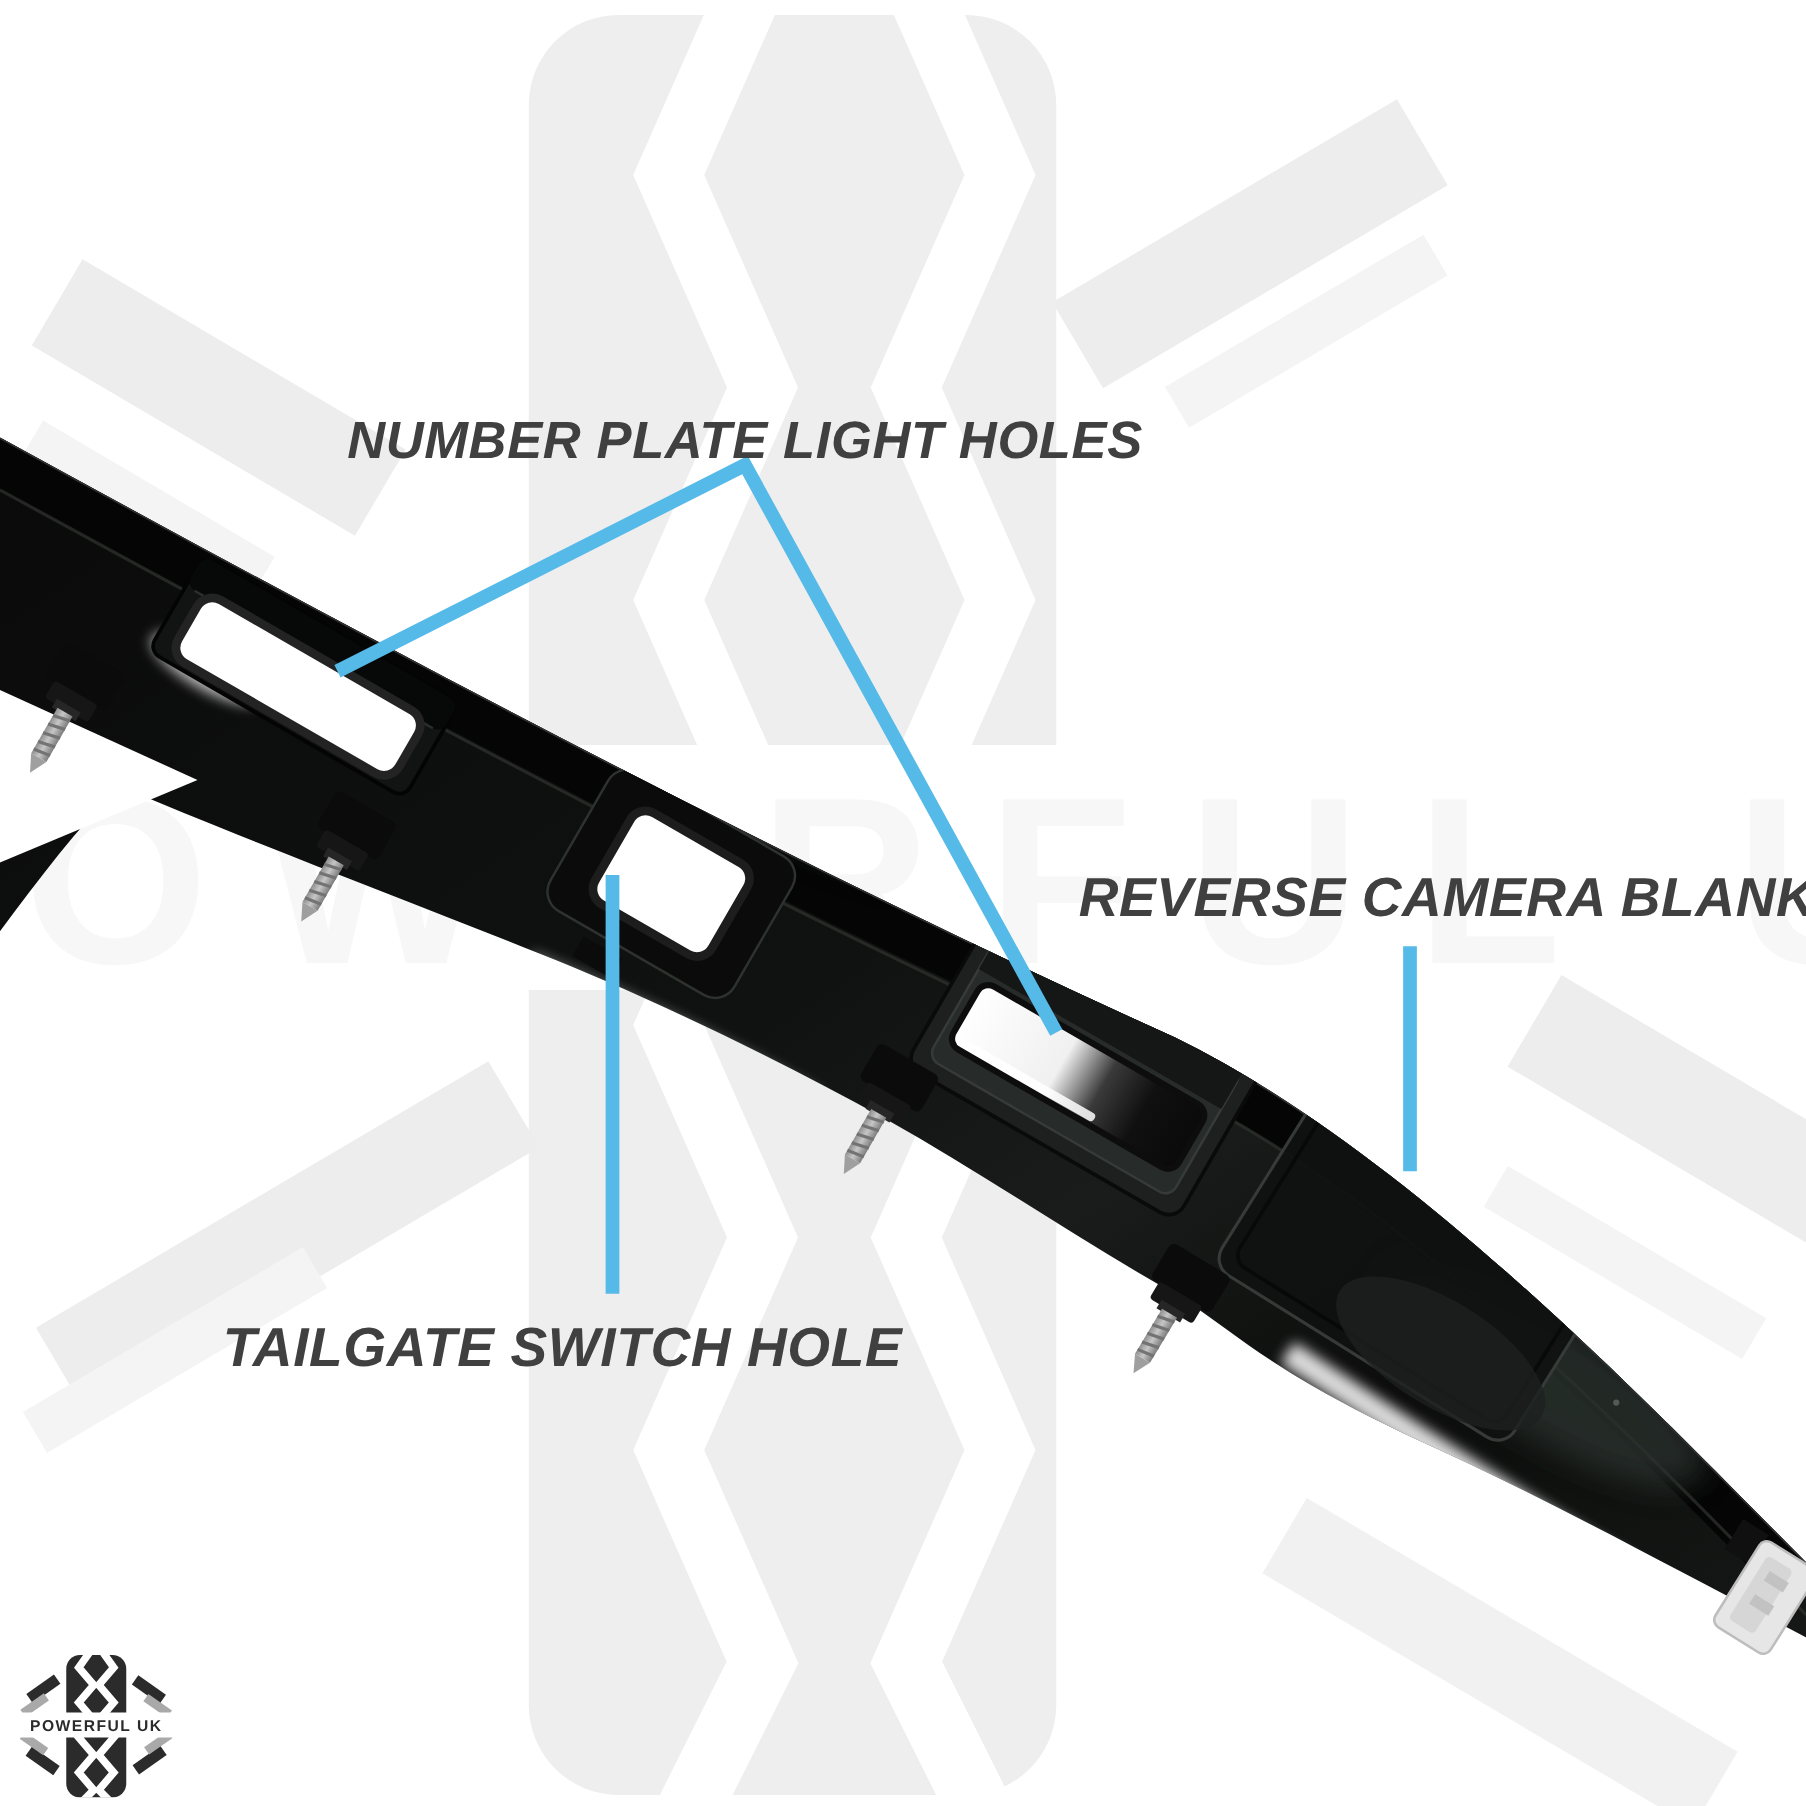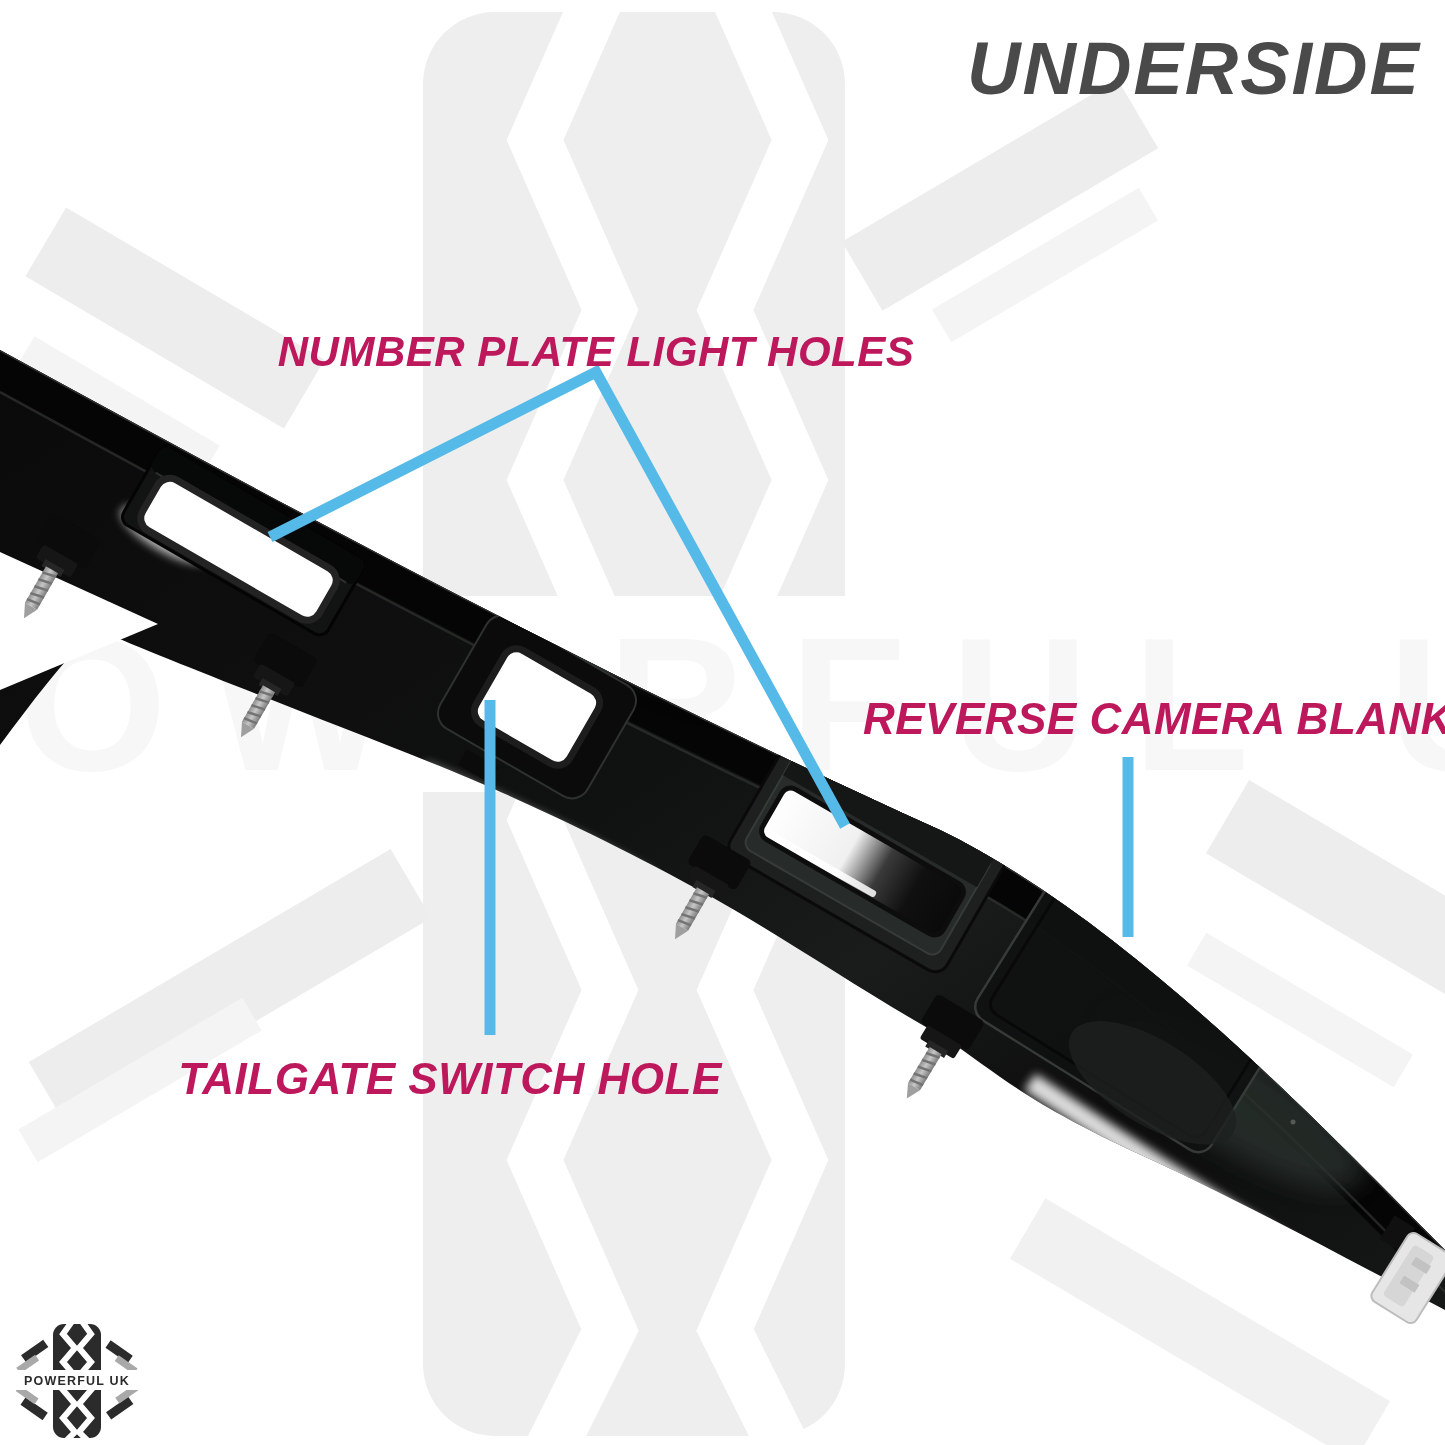--- a/index.html
+++ b/index.html
@@ -1,20 +1,20 @@
 <!DOCTYPE html>
 <html><head>
 <meta charset="utf-8">
 <style>
   html,body{margin:0;padding:0;background:#ffffff;}
   .stage{position:relative;width:1445px;height:1445px;overflow:hidden;background:#ffffff;
          font-family:"Liberation Sans", sans-serif;}
   .scene-svg{position:absolute;left:0;top:0;width:1445px;height:1445px;display:block;}
   .lbl{position:absolute;transform:translate(-50%,-50%);white-space:nowrap;
-       font-style:italic;font-weight:700;font-size:44px;color:#be185d;letter-spacing:0.5px;}
+       font-style:italic;font-weight:700;font-size:44px;color:#404040;letter-spacing:0.5px;}
   .lbl-plate{left:596px;top:352px;font-size:42px;}
   .lbl-camera{left:1158px;top:719px;}
   .lbl-switch{left:450px;top:1079px;}
   .view-title{position:absolute;left:1194px;top:68px;transform:translate(-50%,-50%);
        white-space:nowrap;font-style:italic;font-weight:700;font-size:74px;
        color:#4a4a4a;letter-spacing:2px;}
   .logo{position:absolute;left:16px;top:1324px;width:122px;height:114px;}
 </style>
 </head>
 <body>
@@ -158,21 +158,20 @@
       </g>
     </g>
 
     <g fill="none" stroke-linecap="butt" stroke-linejoin="miter">
       <polyline points="270,537 596,372 845,826" stroke="#56bae8" stroke-width="11"></polyline>
       <line x1="490" y1="700" x2="490" y2="1035" stroke="#56bae8" stroke-width="11"></line>
       <line x1="1128" y1="757" x2="1128" y2="937" stroke="#56bae8" stroke-width="11"></line>
     </g>
   </svg>
 
-  <div class="view-title">UNDERSIDE</div>
   <div class="lbl lbl-plate">NUMBER PLATE LIGHT HOLES</div>
   <div class="lbl lbl-camera">REVERSE CAMERA BLANK</div>
   <div class="lbl lbl-switch">TAILGATE SWITCH HOLE</div>
 
   <svg class="logo" viewBox="0 0 122 114">
     <g>
       <rect x="37" y="0" width="48" height="114" rx="11" fill="#2b2b2b"></rect>
       <polyline points="57,-4 47,10 59,24 47,38 59,52 47,66 59,80 47,94 59,108 47,120" fill="none" stroke="#ffffff" stroke-width="6"></polyline>
       <polyline points="65,-4 75,10 63,24 75,38 63,52 75,66 63,80 75,94 63,108 75,120" fill="none" stroke="#ffffff" stroke-width="6"></polyline>
       <rect x="5" y="23" width="27" height="9" fill="#2b2b2b" transform="rotate(-35 18 27)"></rect>

